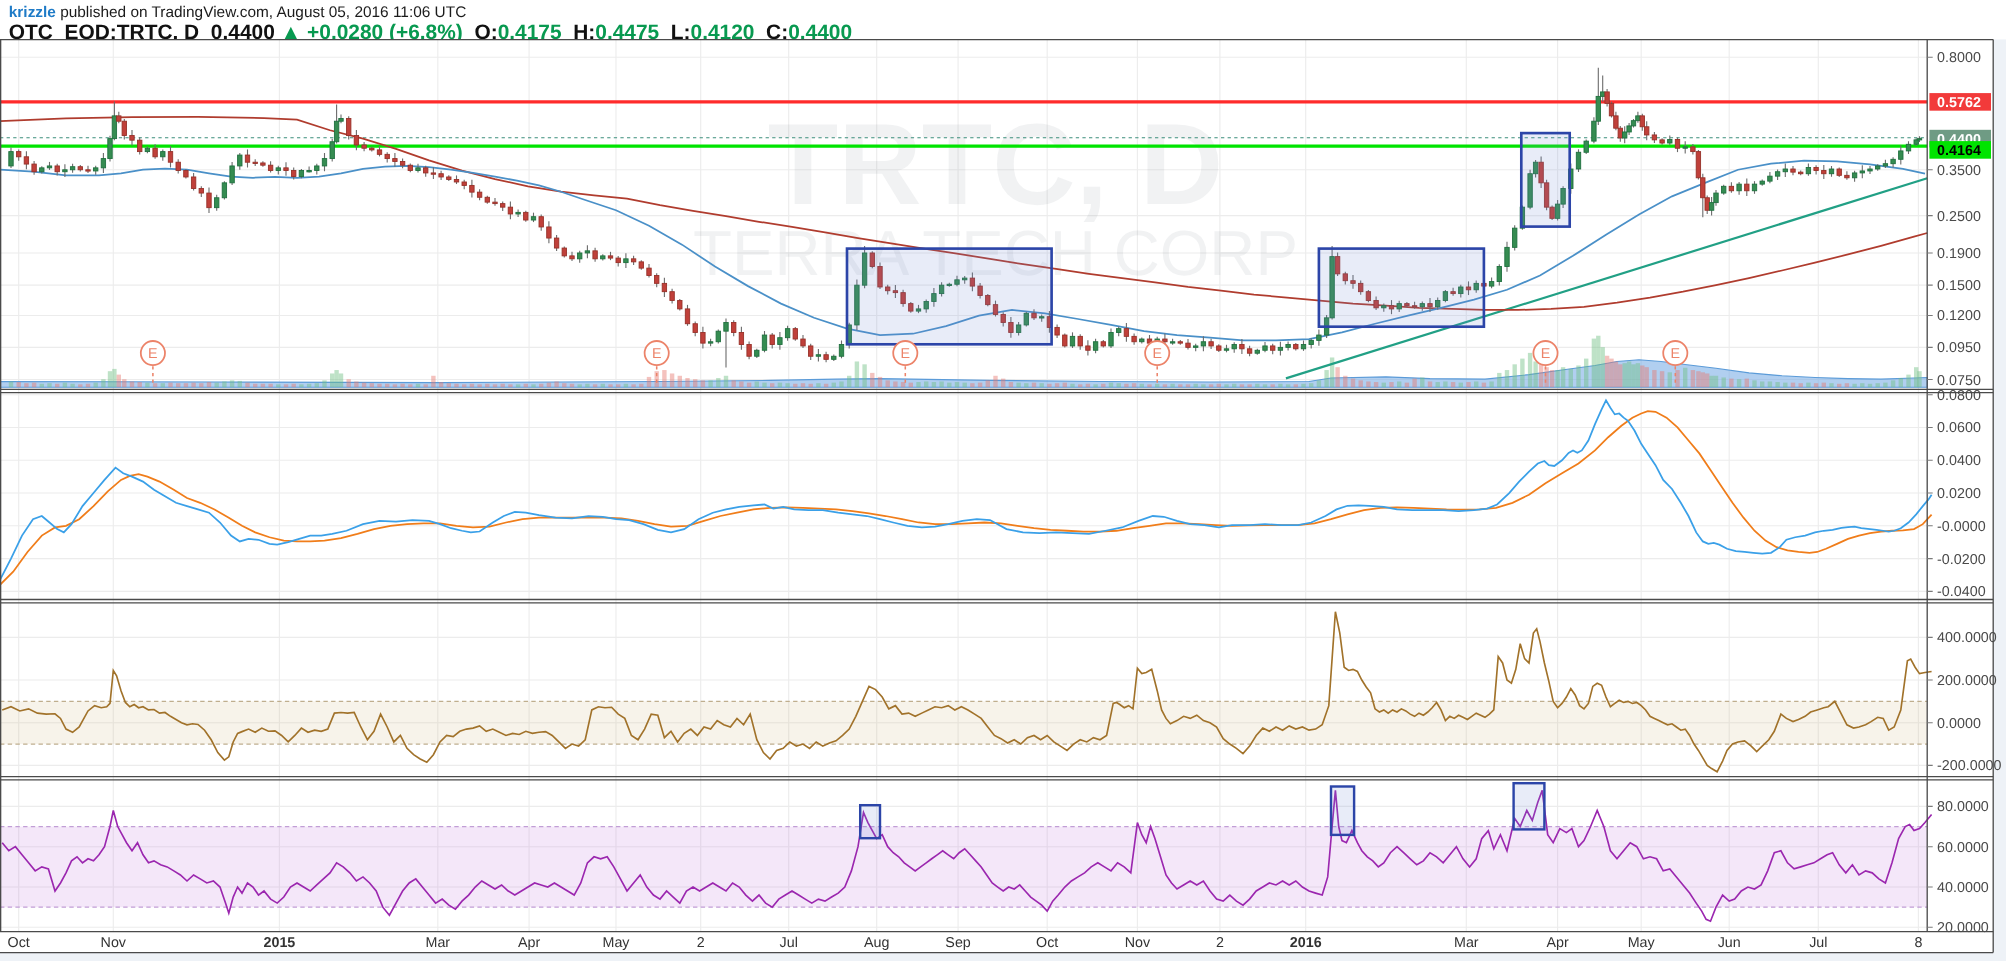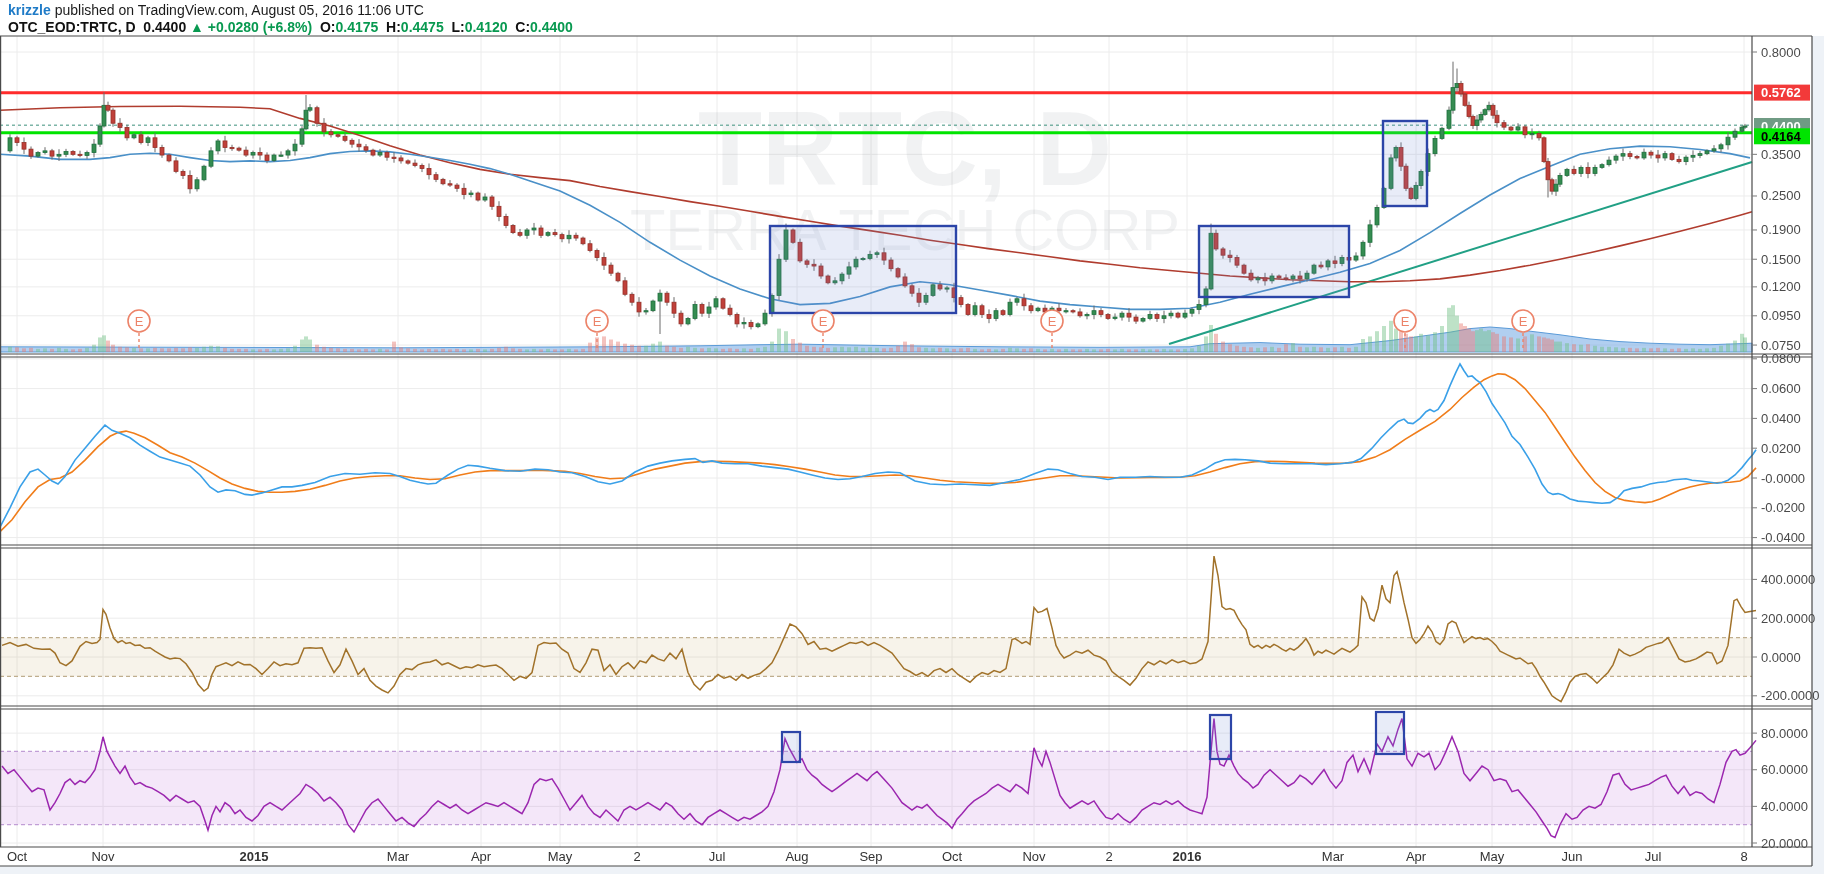--- a/index.html
+++ b/index.html
@@ -1,20 +1,20 @@
 <!DOCTYPE html>
 <html><head>
 <meta charset="utf-8">
 <style>
   html,body{margin:0;padding:0;background:#dfe6ee;}
   .page{position:relative;width:1824px;height:874px;background:#eef2f7;font-family:"Liberation Sans",sans-serif;overflow:hidden;}
   .hdr{position:absolute;left:0;top:0;width:1824px;height:36px;background:#ffffff;}
   .hdr-line1{position:absolute;left:8px;top:2px;font-size:14px;color:#1b1b1b;}
   .hdr-line1 .author{color:#1f7bc7;font-weight:bold;text-decoration:none;cursor:pointer;}
-  .hdr-line2{position:absolute;left:8px;top:19px;font-size:14px;color:#111;font-weight:bold;}
+  .hdr-line2{position:absolute;left:8px;top:19px;font-size:19px;color:#111;font-weight:bold;}
   .hdr-line2 .v{color:#089950;}
   .hdr-line2 .last{font-weight:bold;color:#111;}
   .hdr-line2 .chg{color:#089950;font-weight:bold;}
   svg text{font-family:"Liberation Sans",sans-serif;}
 </style>
 </head>
 <body>
 
 <div class="page">
   <div class="hdr">

